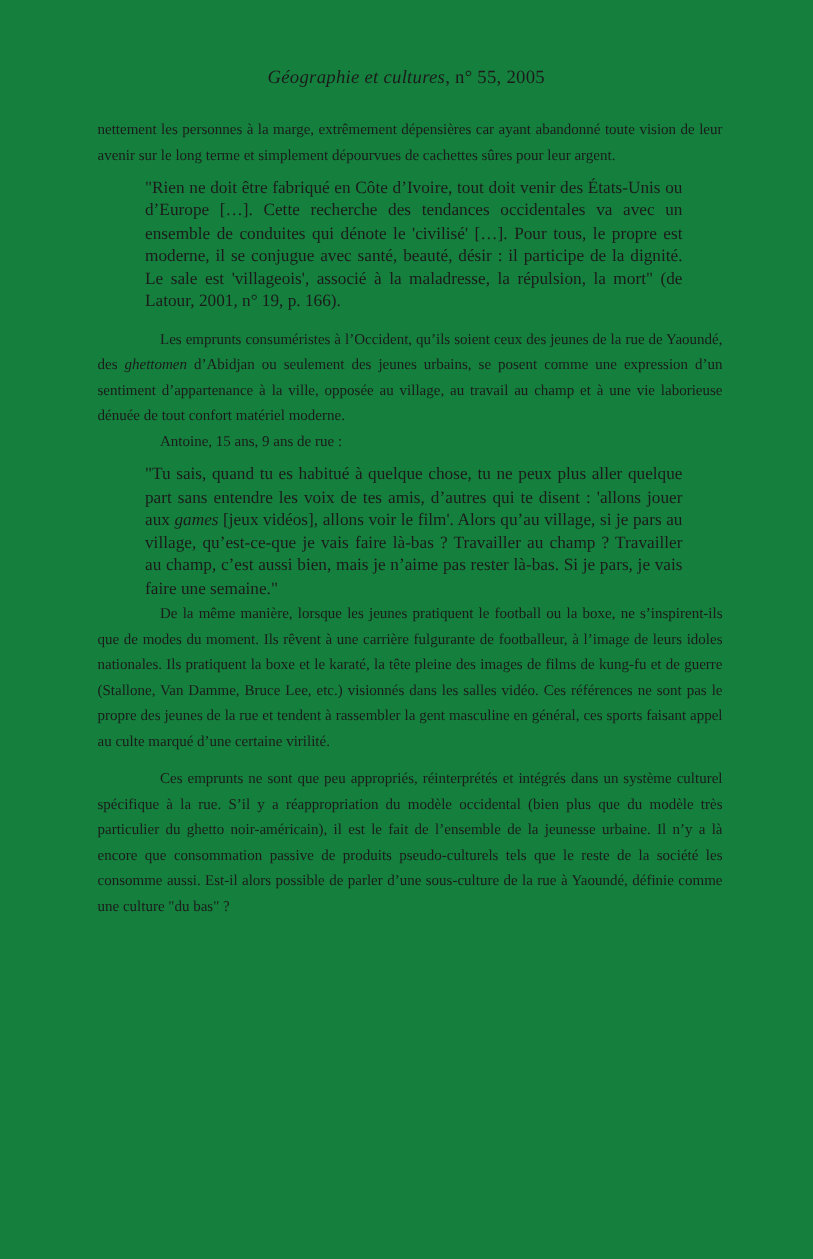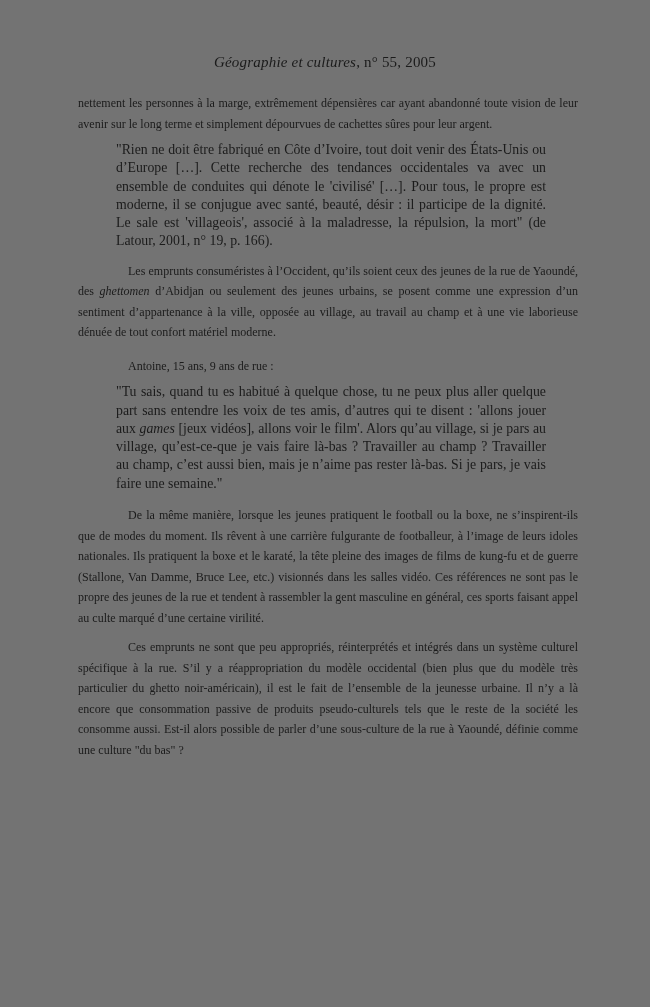--- a/index.html
+++ b/index.html
@@ -4,21 +4,21 @@
 <style>
   html, body {
     margin: 0;
     padding: 0;
     background: #ffffff;
   }
   .page {
     position: relative;
     width: 650px;
     height: 1007px;
-    background: #737373;
+    background: #15803d;
     color: #1b1b1b;
     font-family: "Liberation Serif", "DejaVu Serif", serif;
     overflow: hidden;
   }
   .journal-header {
     margin-top: 54px;
     text-align: center;
     font-size: 15px;
     letter-spacing: 0.2px;
   }
@@ -43,23 +43,23 @@
     margin-left: 38px;
     width: 430px;
     font-size: 13.8px;
     line-height: 18.3px;
   }
   .blk em { }
   
   .blk-0 { margin-top: 22px; }
   .blk-1 { margin-top: 7px;  }
   .blk-2 { margin-top: 10px; }
-  .blk-3 { margin-top: 13px; }
+  .blk-3 { }
   .blk-4 { margin-top: 7px;  }
-  .blk-5 { margin-top: 12px; }
+  .blk-5 { }
   .blk-6 { margin-top: 9px; font-family: Liberation Serif, serif;  }
   .page-number {
     position: absolute;
     top: 924px;
     left: 0;
     width: 100%;
     text-align: center;
     font-size: 14px;
   }
 </style>

